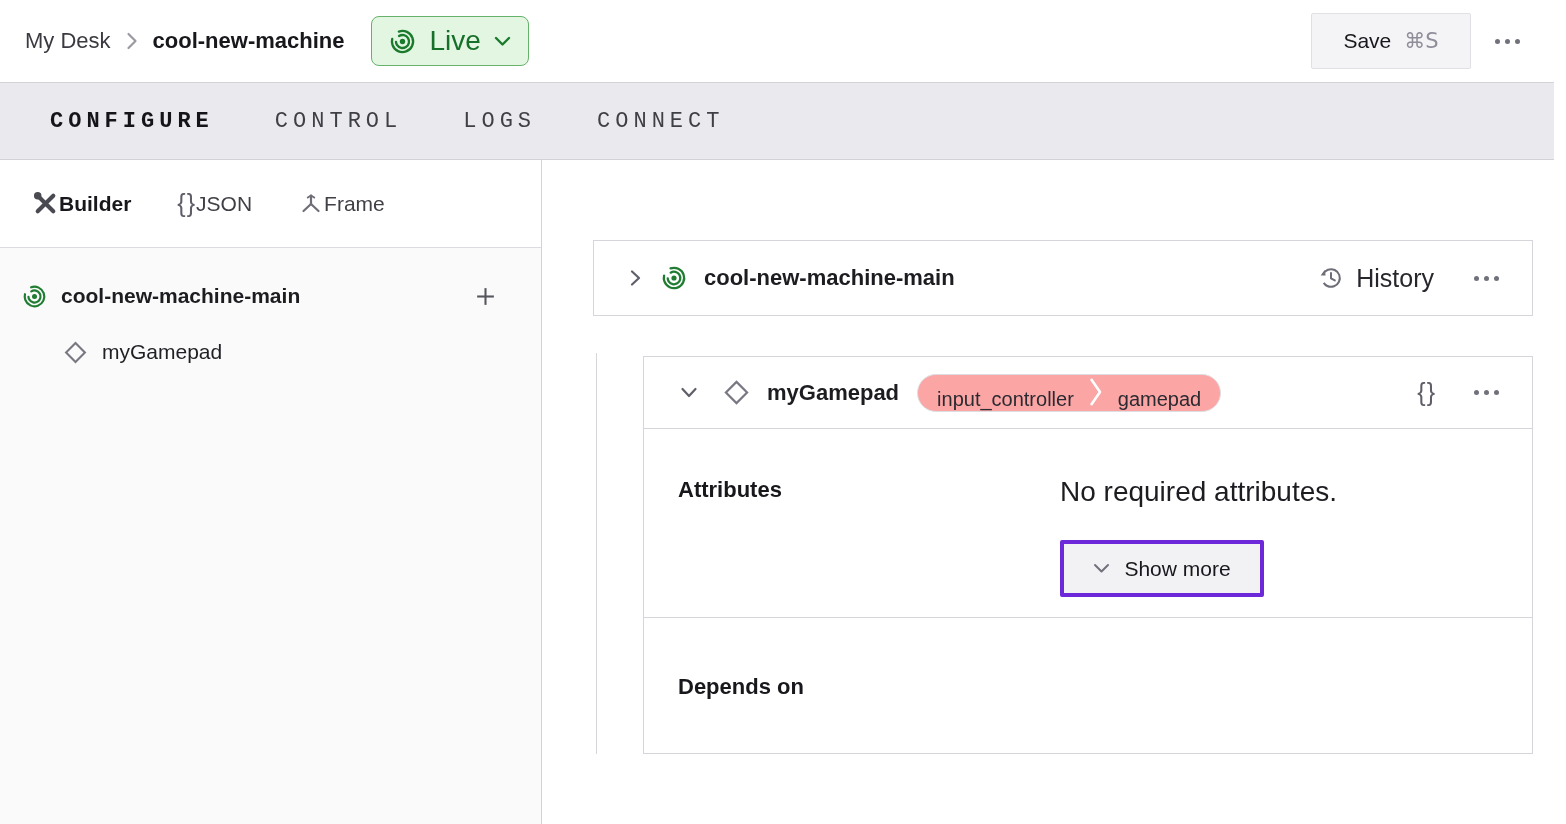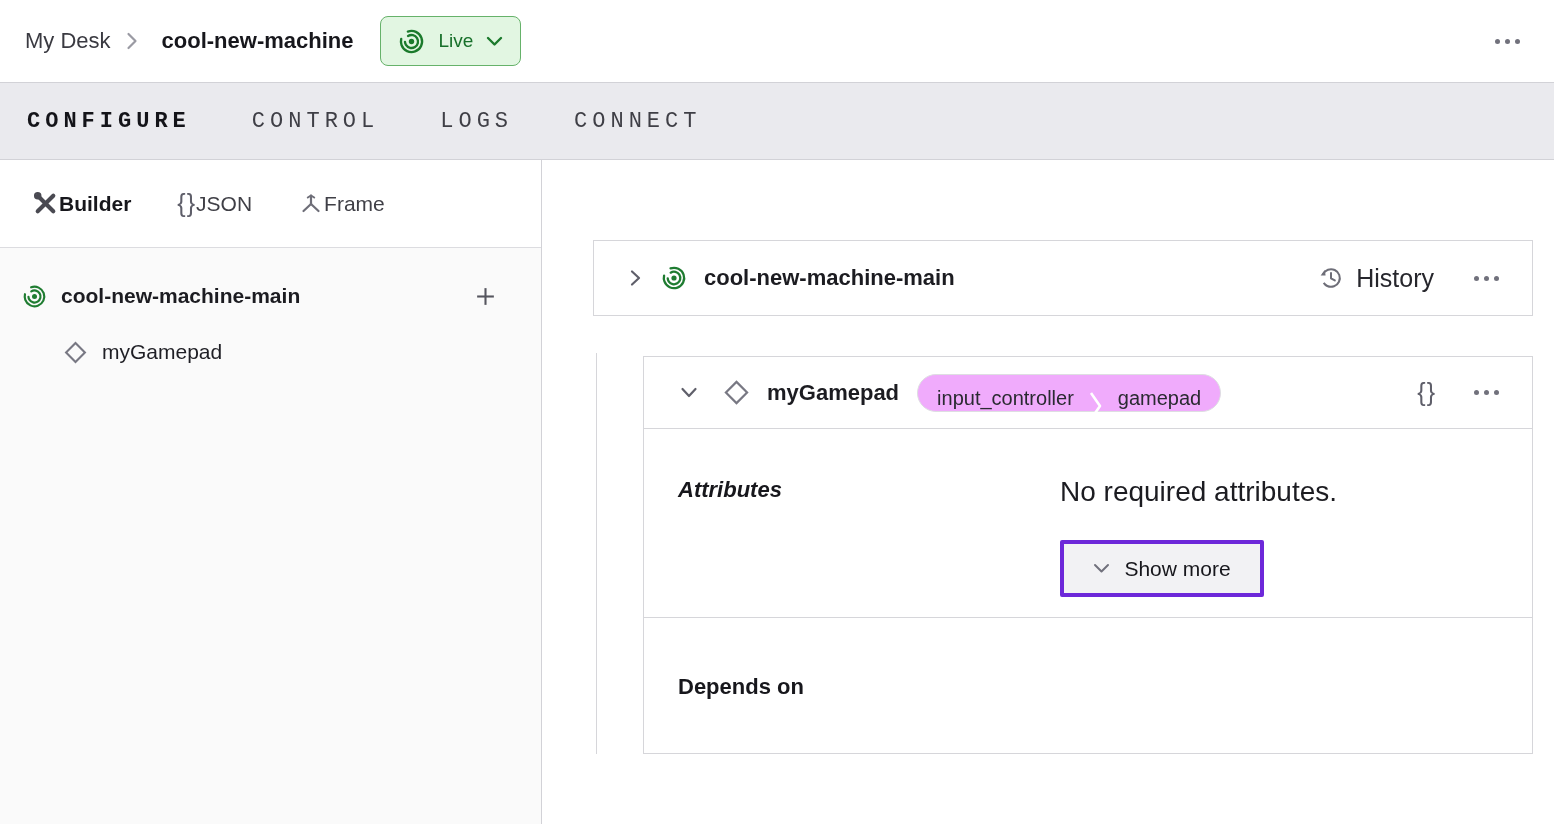--- a/index.html
+++ b/index.html
@@ -8,36 +8,36 @@
     position:relative; width:1554px; height:824px; overflow:hidden;
     font-family:"Liberation Sans", sans-serif; color:#1c1c21; background:#fff;
   }
   svg { display:block; }
 
   
   .topbar { position:absolute; top:0; left:0; right:0; height:82px;
     display:flex; align-items:center; padding:0 24px 0 25px; background:#fff; }
   .breadcrumb { display:flex; align-items:center; gap:15px; font-size:22px; }
   .crumb-parent { color:#3a3a41; cursor:pointer; }
-  .crumb-current { font-weight:700; color:#17171c;margin-left:9px; }
+  .crumb-current { font-weight:700; color:#17171c; }
   .live-badge { margin-left:27px; height:50px; padding:0 17px; border:1px solid #66b26a;
     background:#e2f6e2; border-radius:8px; display:flex; align-items:center; gap:13px;
-    color:#17702a; font-size:19px; cursor:pointer; }
+    color:#17702a; font-size:28px; cursor:pointer; }
   .topbar-spacer { flex:1; }
   .save-btn { width:160px; height:56px; background:#f4f4f6; border:1px solid #e0e0e5;
     border-radius:2px; display:flex; align-items:center; justify-content:center; gap:13px;
     font-size:21px; color:#17171c; cursor:pointer; }
   .save-shortcut { color:#8e8e99; font-family:"DejaVu Sans", sans-serif; }
   .icon-btn { background:none; border:none; padding:10px; cursor:pointer; }
   .topbar .icon-btn { margin-left:14px; }
 
   
   .tabbar { position:absolute; top:82px; left:0; right:0; height:78px; background:#eaeaee;
     border-top:1px solid #d2d2d7; border-bottom:1px solid #d2d2d7;
-    display:flex; align-items:center; gap:61px; padding-left:27px;
+    display:flex; align-items:center; gap:61px; padding-left:50px;
     font-family:"Liberation Mono", monospace; font-size:22px; letter-spacing:5px; color:#3f3f46; }
   .tab { cursor:pointer; }
   .tab.active { font-weight:700; color:#141419; }
 
   
   .page-body { position:absolute; top:160px; left:0; right:0; bottom:0; }
   .sidebar { position:absolute; left:0; top:0; width:542px; height:664px;
     background:#fafafa; border-right:1px solid #d2d2d7; }
   .mode-tabs { height:88px; background:#fff; border-bottom:1px solid #dcdce0;
     display:flex; align-items:center; padding-left:32px; gap:46px; }
@@ -62,30 +62,30 @@
   .part-title { margin-left:17px; font-size:22px; font-weight:700; }
   .history-btn { display:flex; align-items:center; gap:13px; background:none; border:none;
     font-family:inherit; font-size:25px; color:#26262c; cursor:pointer; padding:4px 2px; }
   .guide-line { position:absolute; left:54px; top:193px; width:1px; height:401px; background:#d6d6da; }
 
   .component-card { position:absolute; left:101px; top:196px; width:890px; height:398px;
     background:#fff; border:1px solid #d6d6da; }
   .comp-header { height:72px; border-bottom:1px solid #d6d6da; display:flex;
     align-items:center; padding:0 23px 0 30px; }
   .comp-name { margin-left:16px; font-size:22px; font-weight:700; }
-  .type-pill { margin-left:18px; height:38px; display:inline-flex; align-items:flex-start;
-    background:#f0abfc; border:1px solid #dedee2; border-radius:19px; padding:12px 4px; }
+  .type-pill { margin-left:18px; height:38px; display:inline-flex; align-items:flex-end;
+    background:#fca5a5; border:1px solid #dedee2; border-radius:19px; padding:0 4px; }
   .pill-seg { font-size:20px; color:#2a2a31; padding:0 15px; }
   .header-spacer { flex:1; }
 
   .comp-section { position:relative; }
   .section-attributes { height:189px; border-bottom:1px solid #d6d6da; }
   .section-depends { height:136px; }
   .section-label { position:absolute; left:34px; font-size:22px; font-weight:700; color:#17171c; }
-  .section-attributes .section-label { top:48px;font-style:italic; }
+  .section-attributes .section-label { top:48px; }
   .section-depends .section-label { top:56px; }
   .attr-empty { position:absolute; left:416px; top:47px; font-size:28px; color:#1c1c21; }
   .show-more-btn { position:absolute; left:416px; top:111px; width:204px; height:57px;
     background:#f2f2f4; border:4px solid #6d28d9; border-radius:2px;
     display:flex; align-items:center; justify-content:center; gap:14px;
     font-family:inherit; font-size:21px; color:#17171c; cursor:pointer; }
   .depends-select { position:absolute; left:416px; top:48px; width:385px; height:56px;
     border:1px solid #d2d2d7; background:#fff; display:flex; align-items:center;
     padding:0 15px 0 16px; cursor:pointer; }
   .depends-input { flex:1; border:none; outline:none; background:transparent;
@@ -122,20 +122,24 @@
       <span>Live</span>
       <span>
         <svg width="17" height="11" viewBox="0 0 17 11">
             <polyline points="2,2 8.5,8.5 15,2" fill="none" stroke="#1b7a2c" stroke-width="2.4" stroke-linecap="round" stroke-linejoin="round"></polyline>
           </svg>
       </span>
     </div>
 
     <div class="topbar-spacer"></div>
 
+    <button class="save-btn">
+      <span>Save</span>
+      <span class="save-shortcut">⌘S</span>
+    </button>
 
     <button class="icon-btn">
       <span class="dots">
           <i></i>
           <i></i>
           <i></i>
         </span>
     </button>
   </div>
 

